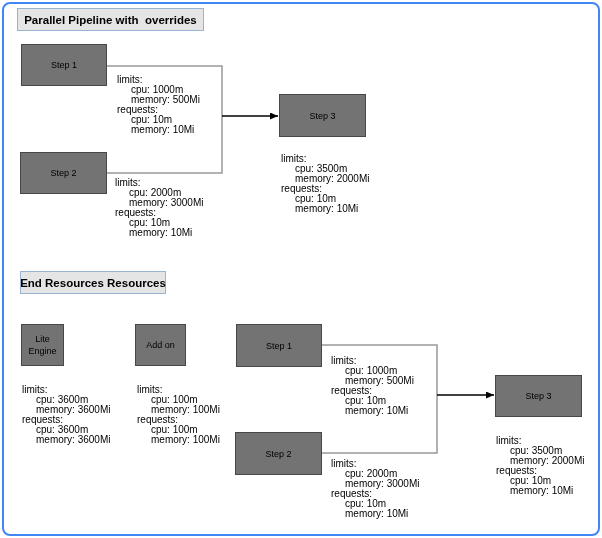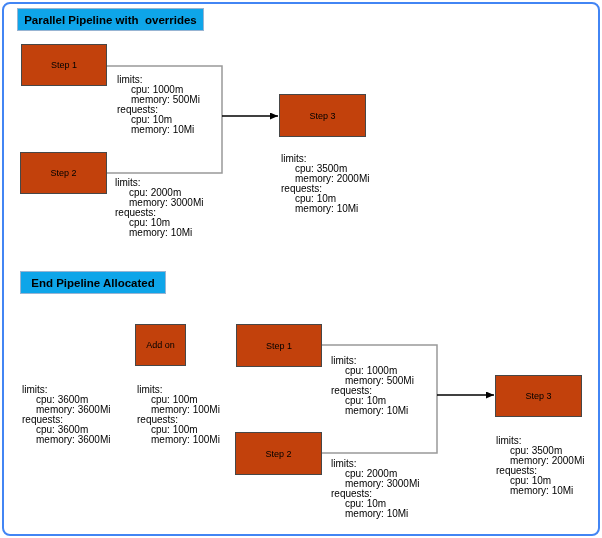--- a/index.html
+++ b/index.html
@@ -17,33 +17,33 @@
     inset: 2px;
     border: 2px solid #4285f4;
     border-radius: 8px;
     pointer-events: none;
   }
   .wires { position: absolute; left: 0; top: 0; }
   .bracket { fill: none; stroke: #999999; stroke-width: 1.5; }
   .arrow  { stroke: #000000; stroke-width: 1.5; }
   .title {
     position: absolute;
-    background: #0ea5e9;
+    background: #e5e5e5;
     border: 1px solid #98b4d2;
     font-weight: bold;
     font-size: 11.5px;
     display: flex;
     align-items: center;
     justify-content: center;
     box-sizing: border-box;
     white-space: pre;
   }
   .node {
     position: absolute;
-    background: #c2410c;
+    background: #737373;
     border: 1.5px solid #474747;
     box-sizing: border-box;
     display: flex;
     align-items: center;
     justify-content: center;
     text-align: center;
     font-size: 9px;
     line-height: 12px;
     padding: 2px;
   }
@@ -108,22 +108,25 @@
 
   <div class="res" style="left:281px; top:154px;">
     <div>limits:</div>
     <div class="ind">cpu: 3500m</div>
     <div class="ind">memory: 2000Mi</div>
     <div>requests:</div>
     <div class="ind">cpu: 10m</div>
     <div class="ind">memory: 10Mi</div>
   </div>
 
-  <div class="title" style="left:20px; top:271px; width:146px; height:23px;">End Pipeline Allocated</div>
+  <div class="title" style="left:20px; top:271px; width:146px; height:23px;">End Resources Resources</div>
 
+  <div class="node" style="left:21px; top:324px; width:43px; height:42px;">
+    <span>Lite Engine</span>
+  </div>
 
   <div class="node" style="left:135px; top:324px; width:51px; height:42px;">
     <span>Add on</span>
   </div>
 
   <div class="node" style="left:236px; top:324px; width:86px; height:43px;">
     <span>Step 1</span>
   </div>
 
   <div class="node" style="left:235px; top:432px; width:87px; height:43px;">

